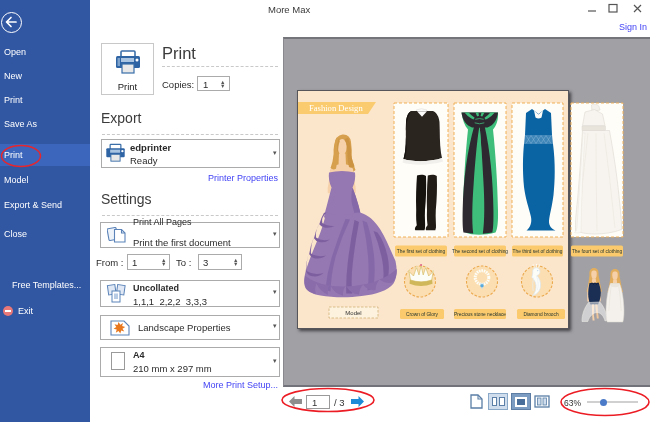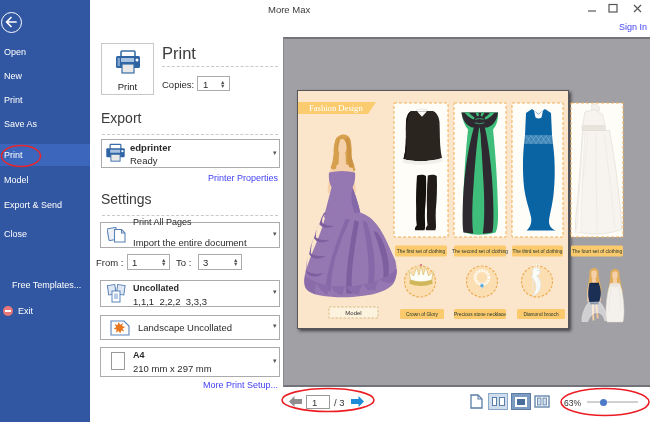--- a/index.html
+++ b/index.html
@@ -115,21 +115,21 @@
   <div class="hdr" style="left:101px; top:191px;">Settings</div>
   <div class="dash" style="left:102px; top:215px; width:176px;"></div>
 
   <div class="abs box" style="left:100px; top:222px; width:180px; height:26px;"></div>
   <svg class="icon" width="20" height="20" viewBox="0 0 20 20" style="left:107px; top:225px;">
     <rect x="1" y="3" width="9" height="12" rx="1" fill="#eef3fa" stroke="#5b83b8" stroke-width="1.1" transform="rotate(-10 5.5 9)"></rect>
     <path d="M7.5 4.5 h7 l3.5 3.5 v9 h-10.5 z" fill="#fff" stroke="#5b83b8" stroke-width="1.1"></path>
     <path d="M14.5 4.5 v3.5 h3.5" fill="none" stroke="#5b83b8" stroke-width="1.1"></path>
   </svg>
   <div class="pabs" style="left:133px; top:207px; font-weight:normal; font-size:9px;margin-top:10px;">Print All Pages</div>
-  <div class="pabs" style="left:133px; top:237px;">Import the entire document</div>
+  <div class="pabs" style="left:133px; top:237px;">Print the first document</div>
   <div class="caret" style="left:273px; top:230px;">▾</div>
 
   <div class="pabs" style="left:96px; top:257px;">From :</div>
   <div class="abs box" style="left:127px; top:254px; width:43px; height:16px;"></div>
   <div class="pabs" style="left:132px; top:257px;">1</div>
   <div class="spin" style="left:161px; top:257.5px;">▲<br>▼</div>
   <div class="pabs" style="left:176px; top:257px;">To :</div>
   <div class="abs box" style="left:198px; top:254px; width:44px; height:16px;"></div>
   <div class="pabs" style="left:203px; top:257px;">3</div>
   <div class="spin" style="left:233px; top:257.5px;">▲<br>▼</div>
@@ -143,21 +143,21 @@
   </svg>
   <div class="pabs" style="left:133px; top:283px; font-weight:bold; font-size:9px;">Uncollated</div>
   <div class="pabs" style="left:133px; top:296px;">1,1,1&nbsp; 2,2,2&nbsp; 3,3,3</div>
   <div class="caret" style="left:273px; top:288px;">▾</div>
 
   <div class="abs box" style="left:100px; top:315px; width:180px; height:25px;"></div>
   <svg class="icon" width="20" height="16" viewBox="0 0 20 16" style="left:110px; top:320px;">
     <path d="M1 1 h13 l5 5 v9 h-18 z" fill="#fff" stroke="#5b83b8" stroke-width="1.1"></path>
     <path d="M8.5 2 l1.8 2.7 2.7-1.8 -0.9 3.1 3.1 0.9 -2.7 1.8 1.8 2.7 -3.1-0.9 -0.9 3.1 -1.8-2.7 -2.7 1.8 0.9-3.1 -3.1-0.9 2.7-1.8 -1.8-2.7 3.1 0.9 z" fill="#e87820"></path>
   </svg>
-  <div class="pabs" style="left:138px; top:322px;">Landscape Uncollated</div>
+  <div class="pabs" style="left:138px; top:322px;">Landscape Properties</div>
   <div class="caret" style="left:273px; top:322px;">▾</div>
 
   <div class="abs box" style="left:100px; top:347px; width:180px; height:30px;"></div>
   <div class="abs" style="left:111px; top:352px; width:14px; height:18px; background:#fff; border:1px solid #9a9a9a; z-index:6;"></div>
   <div class="pabs" style="left:133px; top:350px; font-weight:bold; font-size:9px;">A4</div>
   <div class="pabs" style="left:133px; top:363px;">210 mm x 297 mm</div>
   <div class="caret" style="left:273px; top:357px;">▾</div>
 
   <div class="pabs" style="right:372px; top:380px; color:#4343f5; font-size:9px;">More Print Setup...</div>
 

